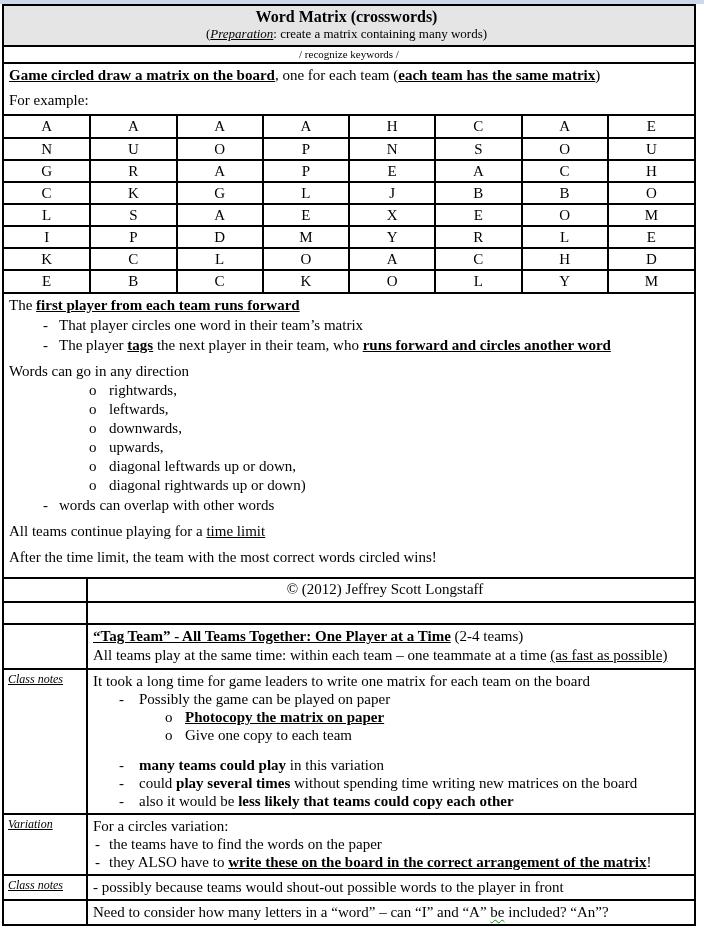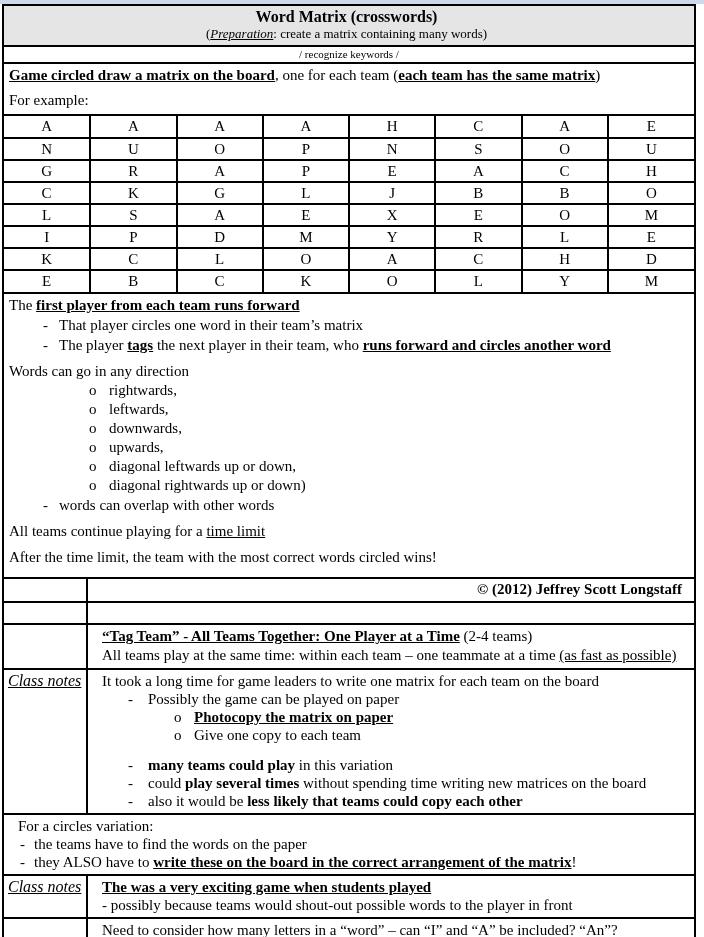--- a/index.html
+++ b/index.html
@@ -47,24 +47,24 @@
   .row-rules .para:first-child { margin-top:0; }
   .li { position:relative; line-height:20px; }
   .l1 { padding-left:50px; }
   .l1 .blt { position:absolute; left:34px; top:0; }
   .l2 { padding-left:100px; line-height:19px; }
   .l2 .blt { position:absolute; left:80px; top:0; }
   .mt { margin-top:7px; }
 
   
   .lrow { display:flex; align-items:stretch; }
-  .lcell { width:84px; flex:0 0 84px; border-right:2px solid #000; padding:2px 2px 2px 4px; font-size:16px; }
-  .rcell { flex:1; padding:2px 5px 3px 14px; min-width:0; }
-
-  .row-copyright .rcell { text-align:right; font-weight:bold; padding:2px 12px 3px 0; }
+  .lcell { width:84px; flex:0 0 84px; border-right:2px solid #000; padding:2px 2px 2px 4px; font-size:12px; }
+  .rcell { flex:1; padding:2px 5px 3px 5px; min-width:0; }
+
+  .row-copyright .rcell { text-align:center; font-weight:normal; padding:2px 12px 3px 0; }
   .row-empty .rcell, .row-empty .lcell { height:20px; }
 
   .row-tagteam .rcell div { line-height:19px; }
 
   .notes .rcell { line-height:18px;border-radius:7px; }
   .notes .li { line-height:18px; }
   .notes .l1 { padding-left:46px; }
   .notes .l1 .blt { left:26px; }
   .notes .l2 { padding-left:92px; }
   .notes .l2 .blt { left:72px; }
@@ -227,31 +227,31 @@
       <div class="li l2"><span class="blt">o</span><span class="bu">Photocopy the matrix on paper</span></div>
       <div class="li l2"><span class="blt">o</span><span>Give one copy to each team</span></div>
       <div class="gap"></div>
       <div class="li l1"><span class="blt">-</span><span><span class="b">many teams could play</span><span> in this variation</span></span></div>
       <div class="li l1"><span class="blt">-</span><span><span>could </span><span class="b">play several times</span><span> without spending time writing new matrices on the board</span></span></div>
       <div class="li l1"><span class="blt">-</span><span><span>also it would be </span><span class="b">less likely that teams could copy each other</span></span></div>
     </div>
   </div>
 
   <div class="trow lrow notes var">
+    <div class="lcell"><span class="iu">Variation</span></div>
     <div class="rcell">
       <div>For a circles variation:</div>
       <div class="li l1"><span class="blt">-</span><span>the teams have to find the words on the paper</span></div>
       <div class="li l1"><span class="blt">-</span><span><span>they ALSO have to </span><span class="bu">write these on the board in the correct arrangement of the matrix</span><span>!</span></span></div>
     </div>
   </div>
 
   <div class="trow lrow notes">
     <div class="lcell"><span class="iu">Class notes</span></div>
     <div class="rcell">
-      <div><span class="bu">The was a very exciting game when students played</span></div>
       <div>- possibly because teams would shout-out possible words to the player in front</div>
     </div>
   </div>
 
   <div class="trow lrow notes">
     <div class="lcell"></div>
     <div class="rcell">
       <div><span>Need to consider how many letters in a “word” – can “I” and “A” </span><span class="sp">be</span><span> included?  “An”?</span></div>
 
     </div>

